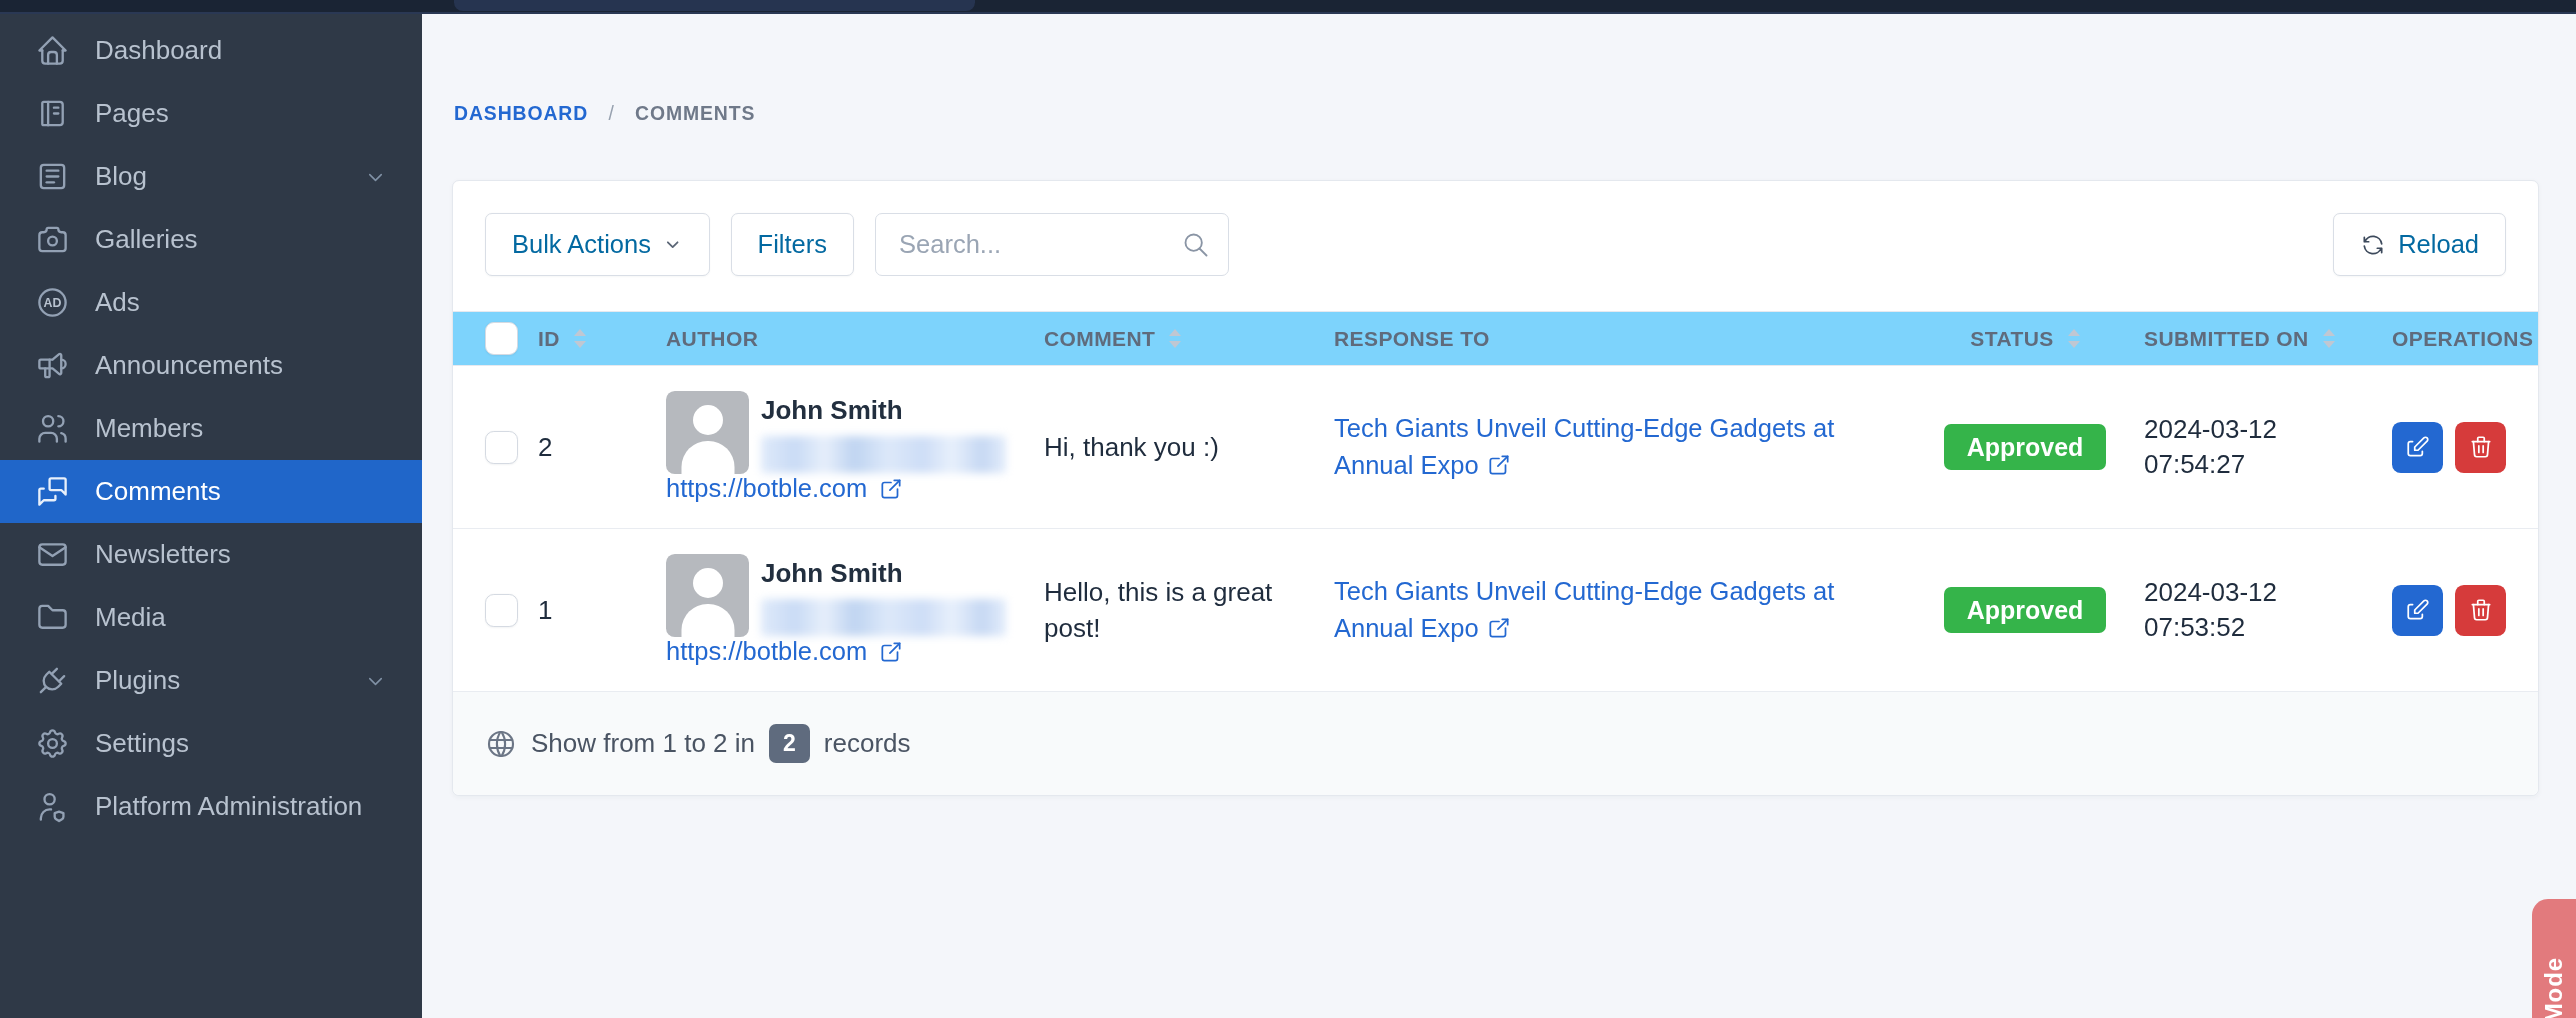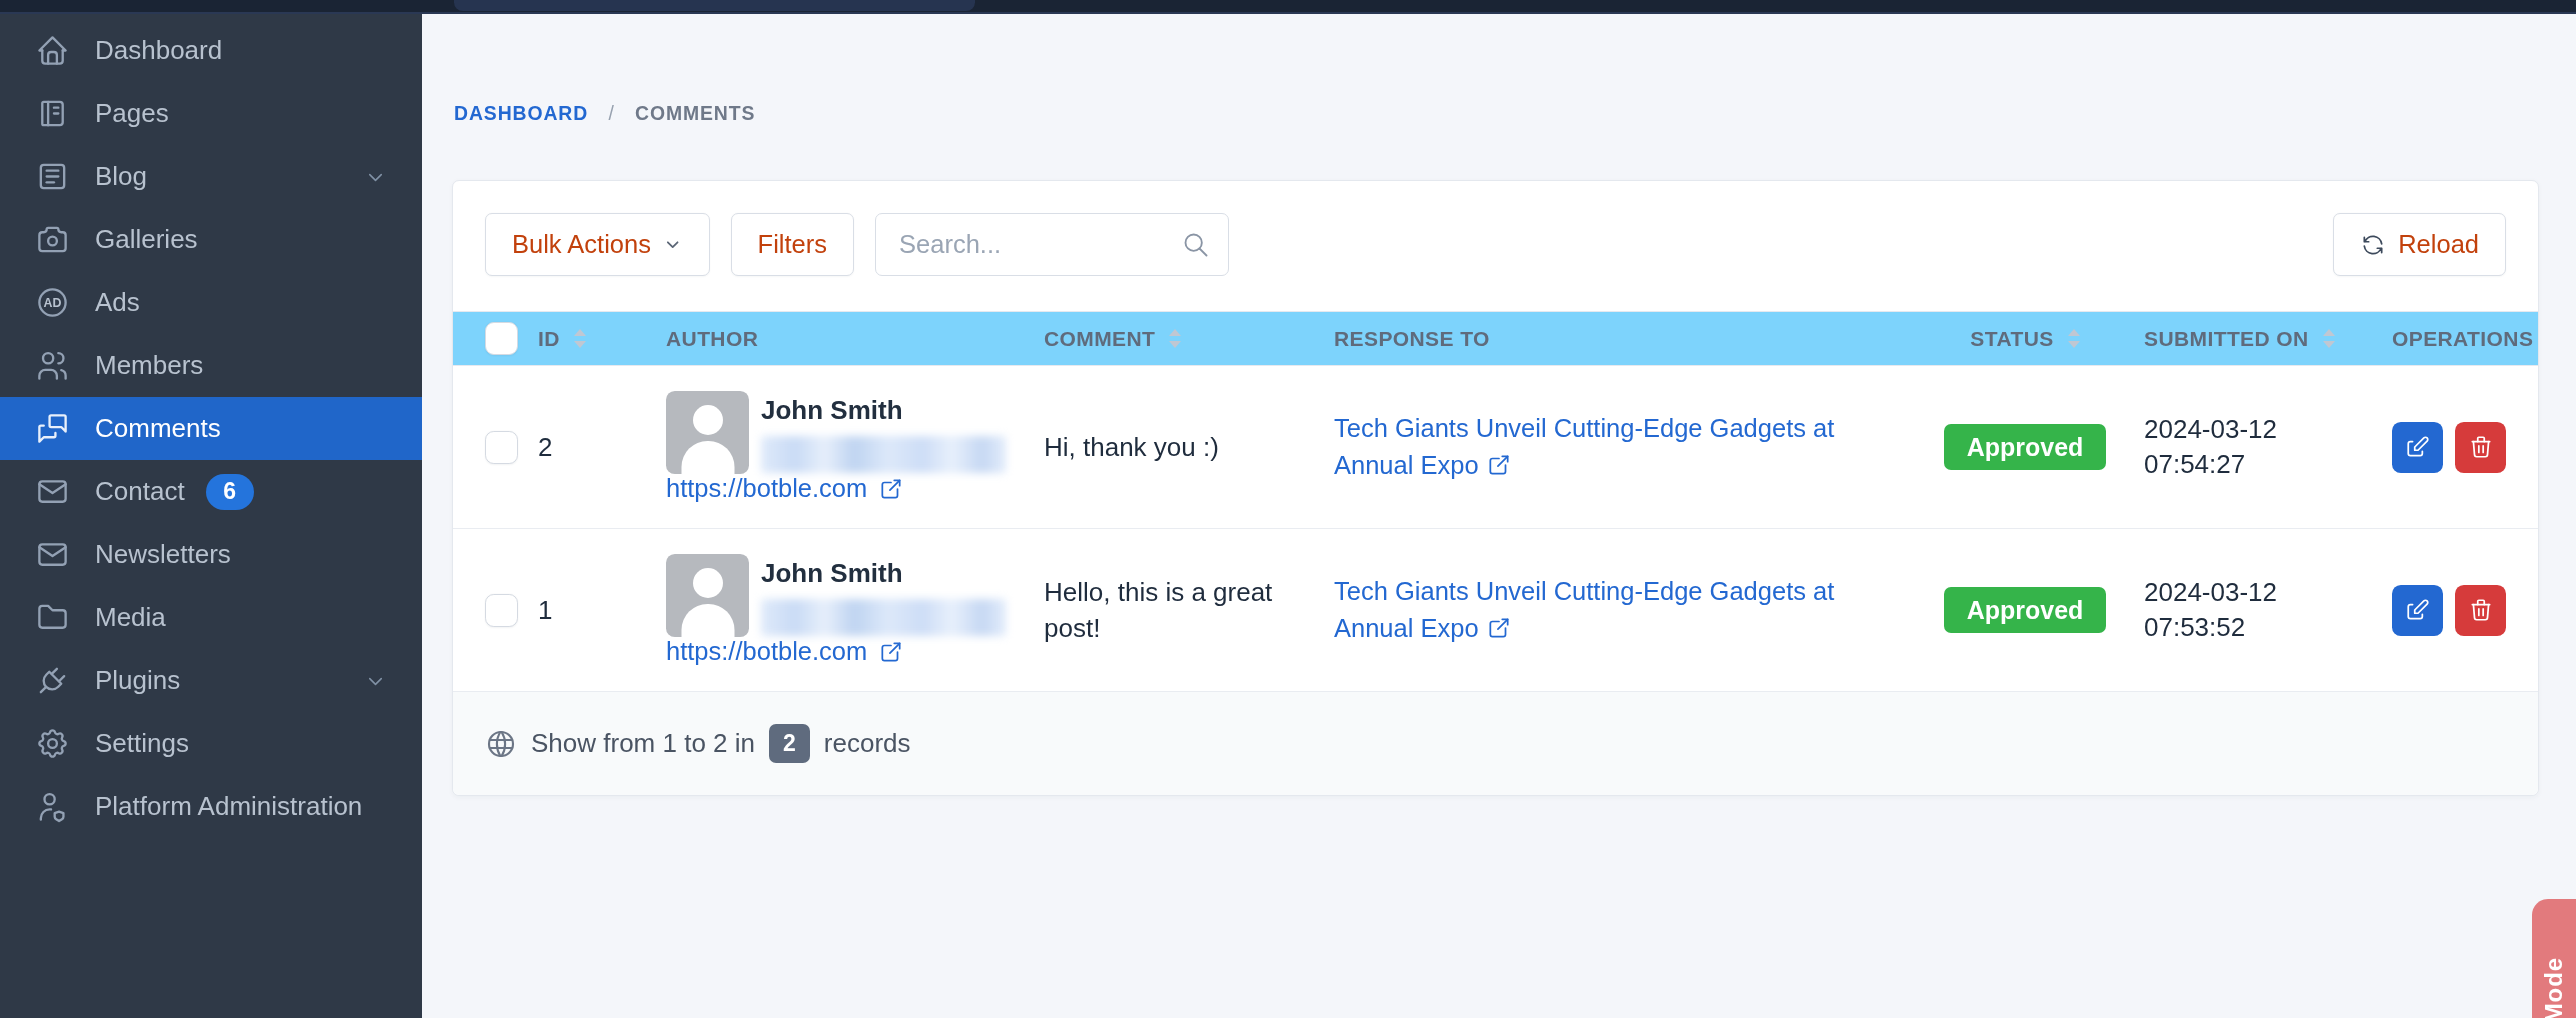--- a/index.html
+++ b/index.html
@@ -34,21 +34,21 @@
   .breadcrumb .bc-sep { color:#97a1af; margin:0 14px; font-weight:normal; }
   .breadcrumb .bc-cur { color:#6f7989; }
 
   .card { margin:55px 37px 0 30px; background:#fff; border:0.9px solid #e4e8ee;
     border-radius:7px; box-shadow:0 1.8px 5.3px rgba(35,46,60,.04); }
 
   
   .toolbar { display:flex; align-items:center; padding:32px 32px 35px 32px; gap:21px; }
   .btn { display:inline-flex; align-items:center; justify-content:center; gap:12.3px;
     height:63px; padding:0 26px; background:#fff; border:0.9px solid #d9dee6;
-    border-radius:7px; font-size:25.5px; color:#c2410c; cursor:pointer;
+    border-radius:7px; font-size:25.5px; color:#0369a1; cursor:pointer;
     box-shadow:0 0.9px 1.8px rgba(35,46,60,.04); }
   .btn svg { width:26px; height:26px; stroke:#3d4a5c; }
   .btn .chev-sm { width:19.4px; height:19.4px; stroke:#5b6676; }
   .search-wrap { position:relative; width:354px; }
   .search-wrap input { width:100%; height:63px; border:0.9px solid #d9dee6;
     border-radius:7px; padding:0 62px 0 23px; font-size:25.5px; color:#1f2c3d;
     font-family:"Liberation Sans", sans-serif; outline:none; }
   .search-wrap input::placeholder { color:#9aa5b4; }
   .search-wrap svg { position:absolute; right:19.4px; top:17.6px; width:28px;
     height:28px; stroke:#8a95a5; }
@@ -170,41 +170,41 @@
   </div>
   <div class="side-item">
     <svg viewBox="0 0 24 24" style="font-size:30px">
         <circle cx="12" cy="12" r="9"></circle>
         <text x="12" y="15.3" font-size="8.5" text-anchor="middle" fill="currentColor" stroke="none" font-family="Liberation Sans, sans-serif" font-weight="bold">AD</text>
       </svg>
     <span class="lbl">Ads</span>
   </div>
   <div class="side-item">
     <svg viewBox="0 0 24 24">
+        <path d="M18 8a3 3 0 0 1 0 6"></path>
+        <path d="M10 8v11a1 1 0 0 1 -1 1h-1a1 1 0 0 1 -1 -1v-5"></path>
+        <path d="M12 8l4.524 -3.77a.9 .9 0 0 1 1.476 .692v12.156a.9 .9 0 0 1 -1.476 .692l-4.524 -3.77h-8a1 1 0 0 1 -1 -1v-4a1 1 0 0 1 1 -1h8"></path>
+      </svg>
+    <span class="lbl">Announcements</span>
+  </div>
+  <div class="side-item">
+    <svg viewBox="0 0 24 24">
         <circle cx="9" cy="7" r="3.5"></circle>
         <path d="M3 21v-2a4 4 0 0 1 4 -4h4a4 4 0 0 1 4 4v2"></path>
         <path d="M16 3.5a3.5 3.5 0 0 1 0 7"></path>
         <path d="M21 21v-2a4 4 0 0 0 -3 -3.85"></path>
       </svg>
     <span class="lbl">Members</span>
   </div>
   <div class="side-item active">
     <svg viewBox="0 0 24 24">
         <path d="M21 14l-3 -3h-7a1 1 0 0 1 -1 -1v-6a1 1 0 0 1 1 -1h9a1 1 0 0 1 1 1v10"></path>
         <path d="M14 15v2a1 1 0 0 1 -1 1h-7l-3 3v-10a1 1 0 0 1 1 -1h2"></path>
       </svg>
     <span class="lbl">Comments</span>
-  </div>
-  <div class="side-item">
-    <svg viewBox="0 0 24 24">
-        <rect x="3" y="5" width="18" height="14" rx="2"></rect>
-        <path d="M3 7l9 6l9 -6"></path>
-      </svg>
-    <span class="lbl">Contact</span>
-    <span class="side-badge">6</span>
   </div>
   <div class="side-item">
     <svg viewBox="0 0 24 24">
         <rect x="3" y="5" width="18" height="14" rx="2"></rect>
         <path d="M3 7l9 6l9 -6"></path>
       </svg>
     <span class="lbl">Newsletters</span>
   </div>
   <div class="side-item">
     <svg viewBox="0 0 24 24">

